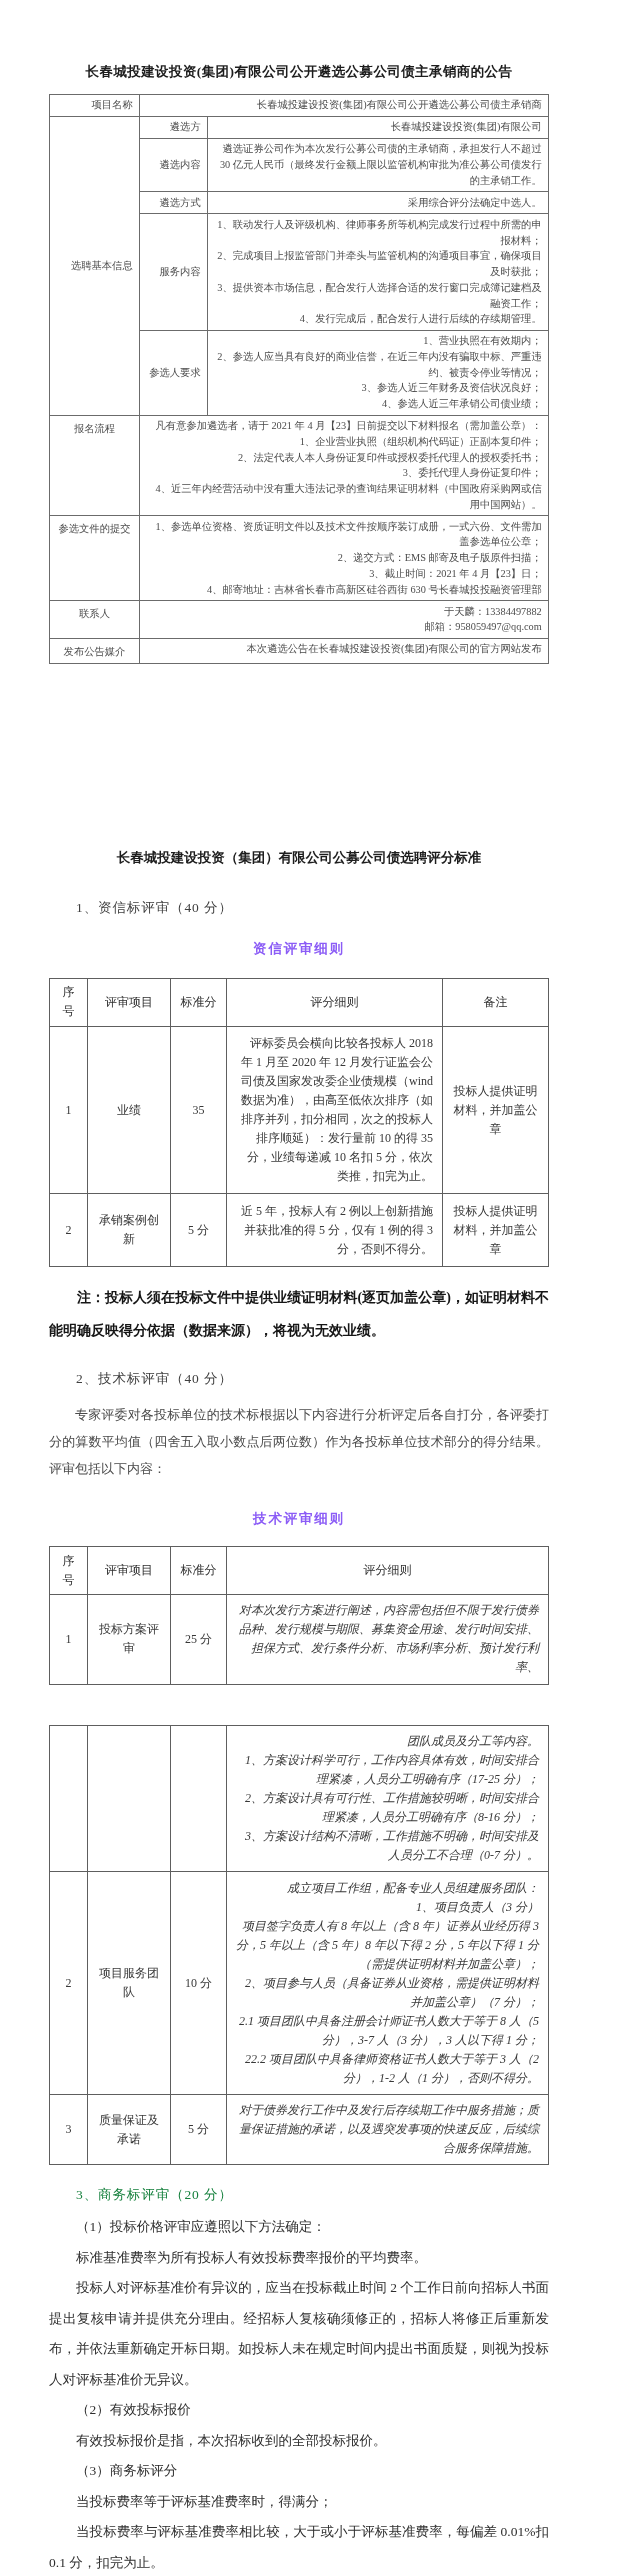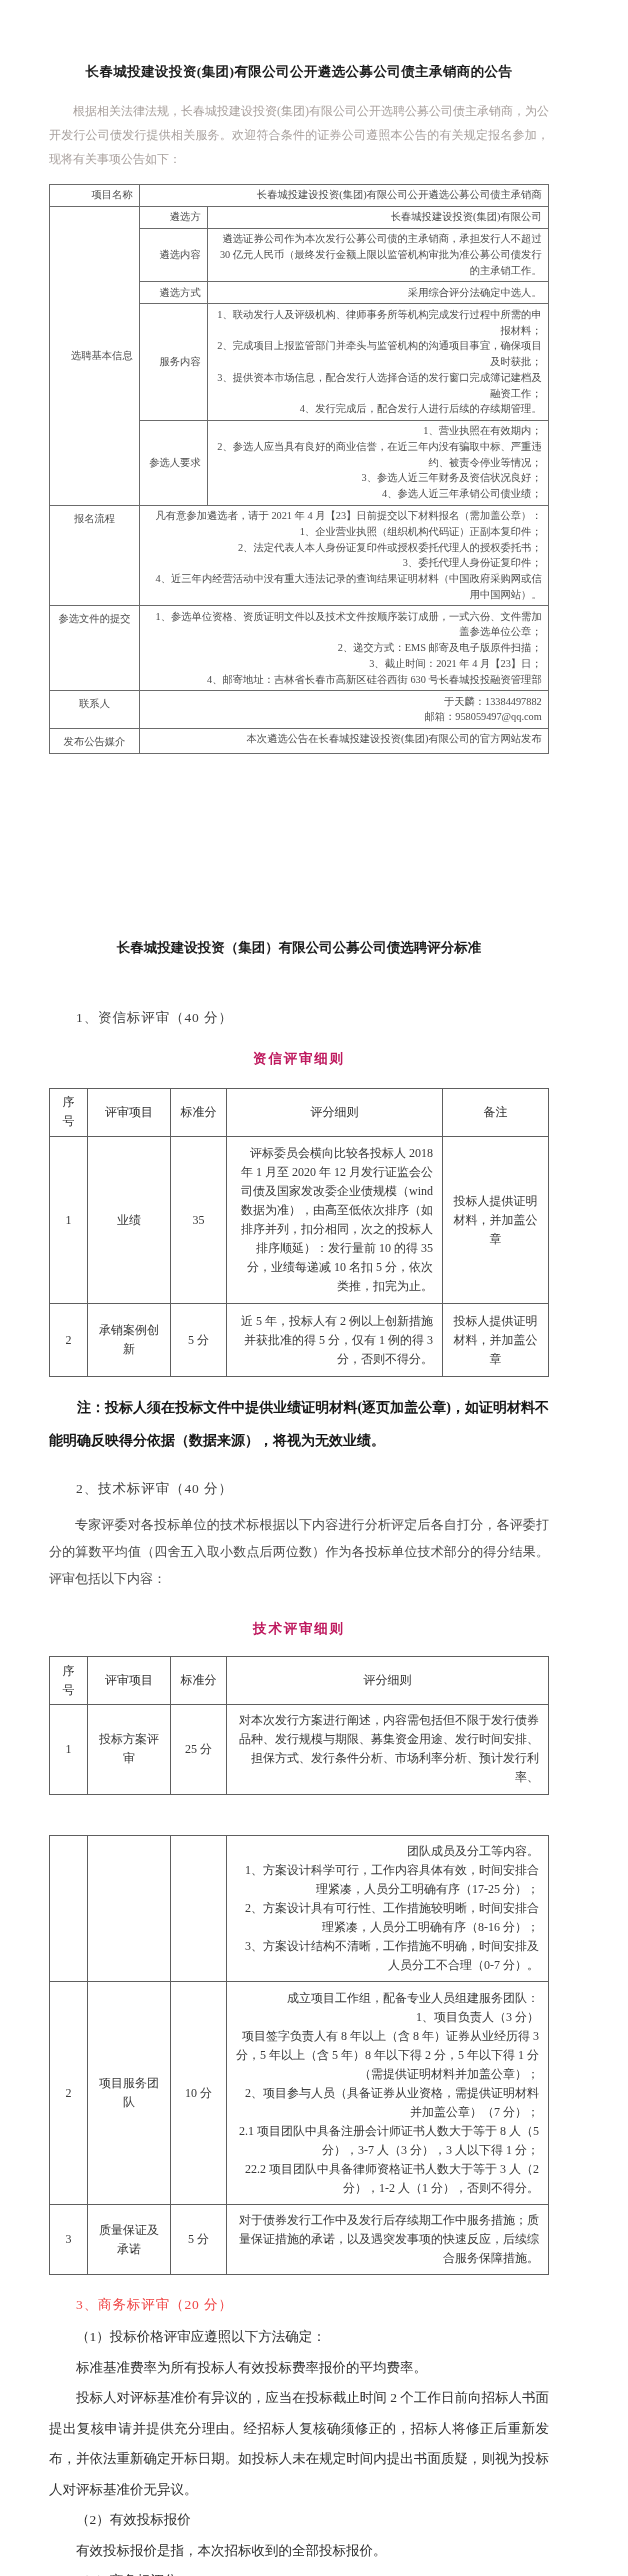--- a/index.html
+++ b/index.html
@@ -12,50 +12,49 @@
 
   table { border-collapse:collapse; width:100%; }
   .t1 { margin-top:12.6px; font-size:10.3px; line-height:15.7px; color:#4c4c4c; }
   .t1 td { border:0.9px solid #6b6b6b; padding:2.7px 6.3px; }
   .t1 .lab { text-align:right; vertical-align:middle; }
   .t1 .lab-top { text-align:center; vertical-align:top; padding-top:5.4px; }
   .pre { white-space:pre-line; text-align:right; vertical-align:top; }
 
   .gap-1 { height:185px; }
   .scoring-title { font-size:13.5px; font-weight:bold; color:#1d1d1d; text-align:center; }
-  .sec-head { margin-top:52px; padding-left:27px; font-size:13.5px; color:#3f3f3f; letter-spacing:0.9px; }
-  .tbl-title { margin-top:23.4px; font-size:13.5px; font-weight:bold; color:#be185d; text-align:center; letter-spacing:1.8px; }
+  .sec-head { margin-top:32px; padding-left:27px; font-size:13.5px; color:#3f3f3f; letter-spacing:0.9px; }
+  .tbl-title { margin-top:23.4px; font-size:13.5px; font-weight:bold; color:#8b5cf6; text-align:center; letter-spacing:1.8px; }
 
   .t2 { margin-top:20px; font-size:12px; line-height:19px; color:#383838; }
   .t2 th, .t2 td { border:0.9px solid #5e5e5e; padding:4.5px 7.2px; }
   .t2 th { font-weight:normal; color:#2f2f2f; height:47px; text-align:center; }
   .t2 .c { text-align:center; vertical-align:middle; }
   .t2 td.pre { padding:7.2px 9px; }
 
   .note { margin-top:14.4px; font-size:14px; font-weight:bold; color:#161616; line-height:33px; text-indent:2em; text-align:justify; }
 
   .s2-intro { margin-top:12.6px; font-size:13px; color:#4a4a4a; line-height:27px; text-indent:2em; text-align:justify; }
 
   .t3 { margin-top:18px; font-size:12px; line-height:19px; color:#383838; }
   .t3 th, .t3 td { border:0.9px solid #5e5e5e; padding:4.5px 7.2px; }
   .t3 th { font-weight:normal; color:#2f2f2f; height:36px; text-align:center; }
   .t3 .c { text-align:center; vertical-align:middle; }
-  .t3 td.pre { padding:6.3px 9px; }
+  .t3 td.pre { padding:6.3px 9px;font-style:italic; }
   .t3b { margin-top:40px; }
   .s3 { margin-top:14.4px; }
   .s3 p { font-size:13.5px; color:#2e2e2e; line-height:30.5px; text-indent:2em; text-align:justify; }
-  .s3 .sec-head3 { font-size:13.5px; color:#ef4444; letter-spacing:0.9px; margin-bottom:1.8px; }
+  .s3 .sec-head3 { font-size:13.5px; color:#15803d; letter-spacing:0.9px; margin-bottom:1.8px; }
 </style>
 </head>
 <body>
 
 <div class="page">
 
   <div class="doc-title">长春城投建设投资(集团)有限公司公开遴选公募公司债主承销商的公告</div>
-  <div class="intro">根据相关法律法规，长春城投建设投资(集团)有限公司公开选聘公募公司债主承销商，为公开发行公司债发行提供相关服务。欢迎符合条件的证券公司遵照本公告的有关规定报名参加，现将有关事项公告如下：</div>
 
   <table class="t1">
     <colgroup>
         <col style="width:90px">
         <col style="width:68px">
         <col>
       </colgroup>
     <tbody>
         <tr>
       <td class="lab">项目名称</td>

